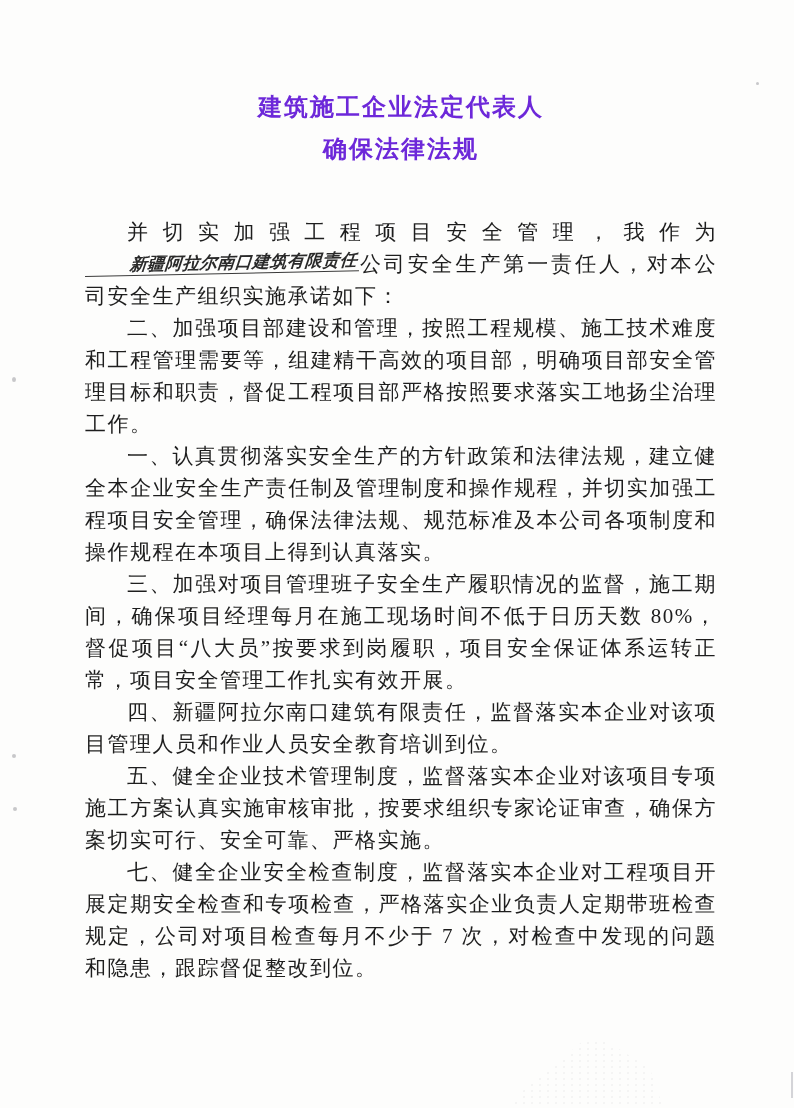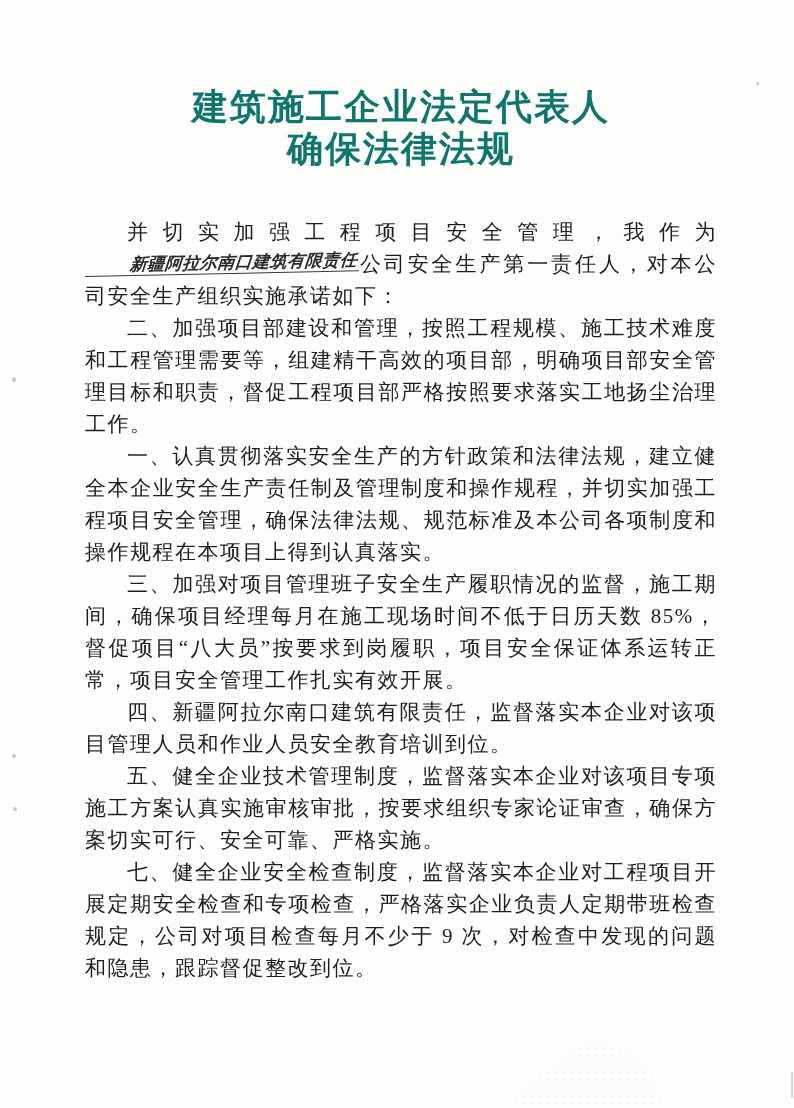--- a/index.html
+++ b/index.html
@@ -24,24 +24,24 @@
   }
   .doc {
     position: absolute;
     left: 85px;
     top: 86px;
     width: 632px;
   }
   .title {
     text-align: center;
     font-weight: bold;
-    font-size: 36px;
+    font-size: 24px;
     line-height: 42px;
     letter-spacing: 2px;
-    color: #0f766e;
+    color: #6d28d9;
   }
   .body-text {
     margin-top: 46px;
     font-size: 21px;
     line-height: 32px;
     letter-spacing: 1.5px;
     text-align: justify;
     color: var(--ink);
   }
   .body-text p {
@@ -99,24 +99,24 @@
 
     <div class="title">
       <div>建筑施工企业法定代表人</div>
       <div>确保法律法规</div>
     </div>
 
     <div class="body-text">
       <p><span>并切实加强工程项目安全管理，我作为</span><span class="handwritten">新疆阿拉尔南口建筑有限责任</span><span>公司安全生产第一责任人，对本公司安全生产组织实施承诺如下：</span></p>
       <p>二、加强项目部建设和管理，按照工程规模、施工技术难度和工程管理需要等，组建精干高效的项目部，明确项目部安全管理目标和职责，督促工程项目部严格按照要求落实工地扬尘治理工作。</p>
       <p>一、认真贯彻落实安全生产的方针政策和法律法规，建立健全本企业安全生产责任制及管理制度和操作规程，并切实加强工程项目安全管理，确保法律法规、规范标准及本公司各项制度和操作规程在本项目上得到认真落实。</p>
-      <p>三、加强对项目管理班子安全生产履职情况的监督，施工期间，确保项目经理每月在施工现场时间不低于日历天数 85%，督促项目“八大员”按要求到岗履职，项目安全保证体系运转正常，项目安全管理工作扎实有效开展。</p>
+      <p>三、加强对项目管理班子安全生产履职情况的监督，施工期间，确保项目经理每月在施工现场时间不低于日历天数 80%，督促项目“八大员”按要求到岗履职，项目安全保证体系运转正常，项目安全管理工作扎实有效开展。</p>
       <p>四、新疆阿拉尔南口建筑有限责任，监督落实本企业对该项目管理人员和作业人员安全教育培训到位。</p>
       <p>五、健全企业技术管理制度，监督落实本企业对该项目专项施工方案认真实施审核审批，按要求组织专家论证审查，确保方案切实可行、安全可靠、严格实施。</p>
-      <p>七、健全企业安全检查制度，监督落实本企业对工程项目开展定期安全检查和专项检查，严格落实企业负责人定期带班检查规定，公司对项目检查每月不少于 9 次，对检查中发现的问题和隐患，跟踪督促整改到位。</p>
+      <p>七、健全企业安全检查制度，监督落实本企业对工程项目开展定期安全检查和专项检查，严格落实企业负责人定期带班检查规定，公司对项目检查每月不少于 7 次，对检查中发现的问题和隐患，跟踪督促整改到位。</p>
     </div>
 
   </div>
 
   <div class="speck" style="left:12px; top:377px; width:4px; height:5px;"></div>
   <div class="speck" style="left:12px; top:754px; width:4px; height:4px;"></div>
   <div class="speck" style="left:13px; top:807px; width:4px; height:4px;"></div>
   <div class="speck" style="left:756px; top:82px; width:3px; height:3px;"></div>
   <div class="noise-patch"></div>
   <div class="edge-mark"></div>

